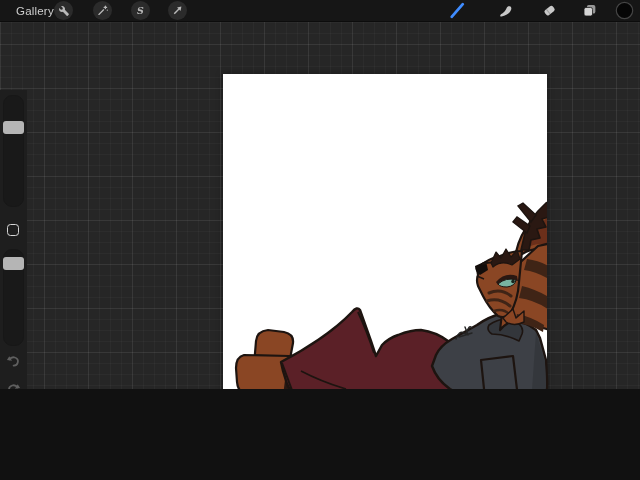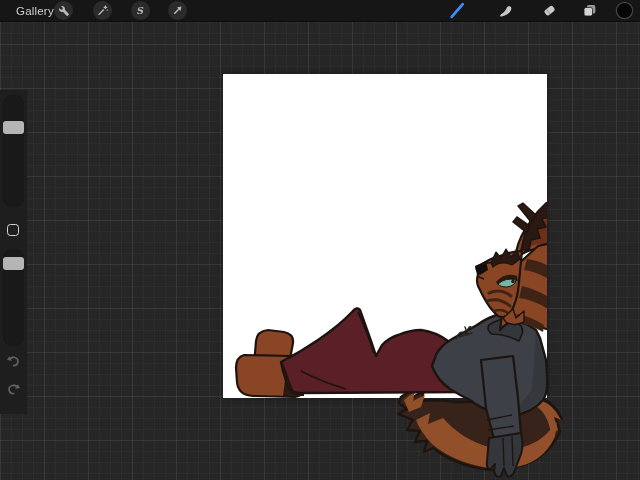--- a/index.html
+++ b/index.html
@@ -1,17 +1,17 @@
 <!DOCTYPE html>
 <html style="--c-bg: #262626; --c-toolbar: #161616; --c-sidebar: #1e1e1e; --c-accent: #3f8cff; --c-canvas: #ffffff; --c-outline: #1d1410; --c-fur: #8a4624; --c-furdark: #3f2416; --c-furdeep: #2a1812; --c-earinner: #6b2f1a; --c-eye: #79b4a1; --c-pants: #5b2027; --c-pantsshadow: #2a1210; --c-shirt: #3d4046; --c-shirtdark: #33363b; --c-taildark: #38231a; --c-tailorange: #92502a;"><head>
 <meta charset="utf-8">
 <style>
   html,body{margin:0;padding:0;background:#111;}
   .stage{
-    position:relative;width:640px;height:480px;overflow:hidden;
+    position:relative;width:640px;height:389px;overflow:hidden;
     font-family:"Liberation Sans","DejaVu Sans",sans-serif;
     background-color:var(--c-bg,#262626);
     background-image:
       linear-gradient(rgba(255,255,255,0.055) 1px, transparent 1px),
       linear-gradient(90deg, rgba(255,255,255,0.055) 1px, transparent 1px),
       linear-gradient(rgba(255,255,255,0.028) 1px, transparent 1px),
       linear-gradient(90deg, rgba(255,255,255,0.028) 1px, transparent 1px);
     background-size:44px 44px,44px 44px,11px 11px,11px 11px;
   }
   

